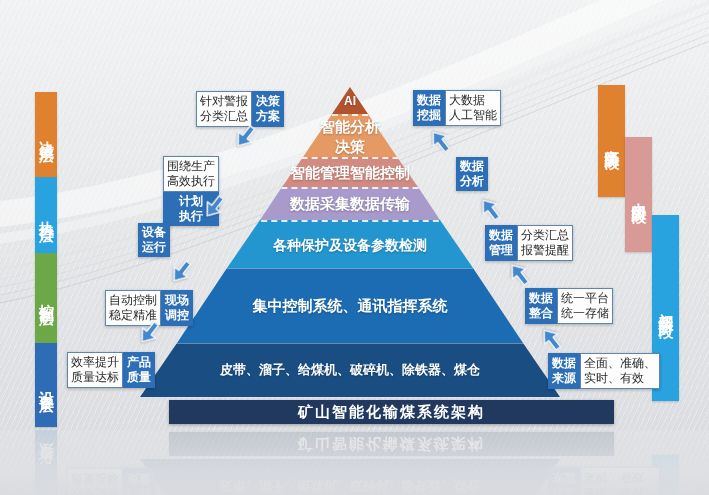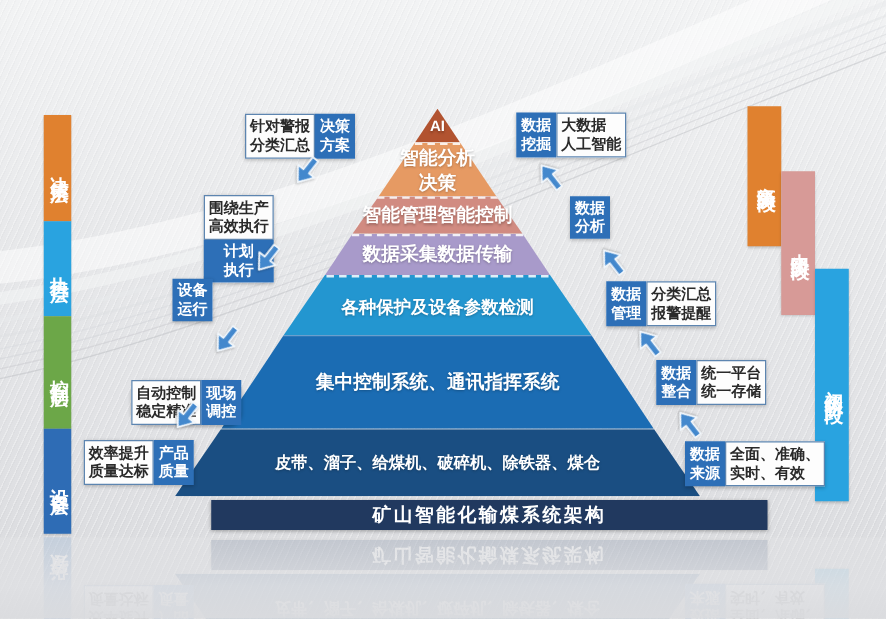--- a/index.html
+++ b/index.html
@@ -29,21 +29,21 @@
               color:#fff;font-weight:bold;text-shadow:0 1px 2px rgba(0,0,0,.25);text-align:center;line-height:1.32;}
   .dash-top{border-top:2px dashed rgba(255,255,255,.85);}
   .thin-top{border-top:1px solid rgba(255,255,255,.35);}
 
   .title-bar{position:absolute;left:133px;top:400px;width:445px;height:24px;background:#21395f;
              display:flex;align-items:center;justify-content:center;color:#fff;font-weight:bold;font-size:15px;
              letter-spacing:2px;box-shadow:0 1px 3px rgba(0,0,0,.3);margin-left:36px;}
 
   
   .callout{position:absolute;display:flex;box-shadow:0 1px 3px rgba(0,0,0,.25);}
-  .cbox{background:#fdfdfd;border:1px solid #5d85b0;color:#2a2a2a;font-weight:bold;font-size:12px;line-height:15px;
+  .cbox{background:#fdfdfd;border:1px solid #5d85b0;color:#2a2a2a;font-weight:normal;font-size:12px;line-height:15px;
         padding:2px 3px;white-space:nowrap;display:flex;flex-direction:column;justify-content:center;}
   .ctag{background:#2d6fb7;color:#fff;font-weight:bold;font-size:12px;line-height:15px;padding:2px 4px;
         display:flex;flex-direction:column;justify-content:center;text-align:center;white-space:nowrap;}
 
   .flow-arrow{position:absolute;width:22px;height:26px;}
   .flow-arrow svg{display:block;width:22px;height:26px;filter:drop-shadow(0 1px 1px rgba(0,0,0,.25));}
   .rot-dl{transform:rotate(38deg);} .rot-ul{transform:rotate(142deg);}
 
   
   .reflection{position:absolute;left:0;top:430px;width:709px;height:65px;overflow:hidden;opacity:.24;z-index:1;pointer-events:none;}
@@ -148,21 +148,21 @@
           <span>计划</span>
           <span>执行</span>
         </div>
     </div>
     <div class="callout" style="left:138px;top:223px;">
       <div class="ctag">
           <span>设备</span>
           <span>运行</span>
         </div>
     </div>
-    <div class="callout" style="left:105px;top:304px;border-radius:11px;">
+    <div class="callout" style="left:105px;top:290px;">
       <div class="cbox">
           <span>自动控制</span>
           <span>稳定精准</span>
         </div>
       <div class="ctag">
           <span>现场</span>
           <span>调控</span>
         </div>
     </div>
     <div class="callout" style="left:67px;top:352px;">

